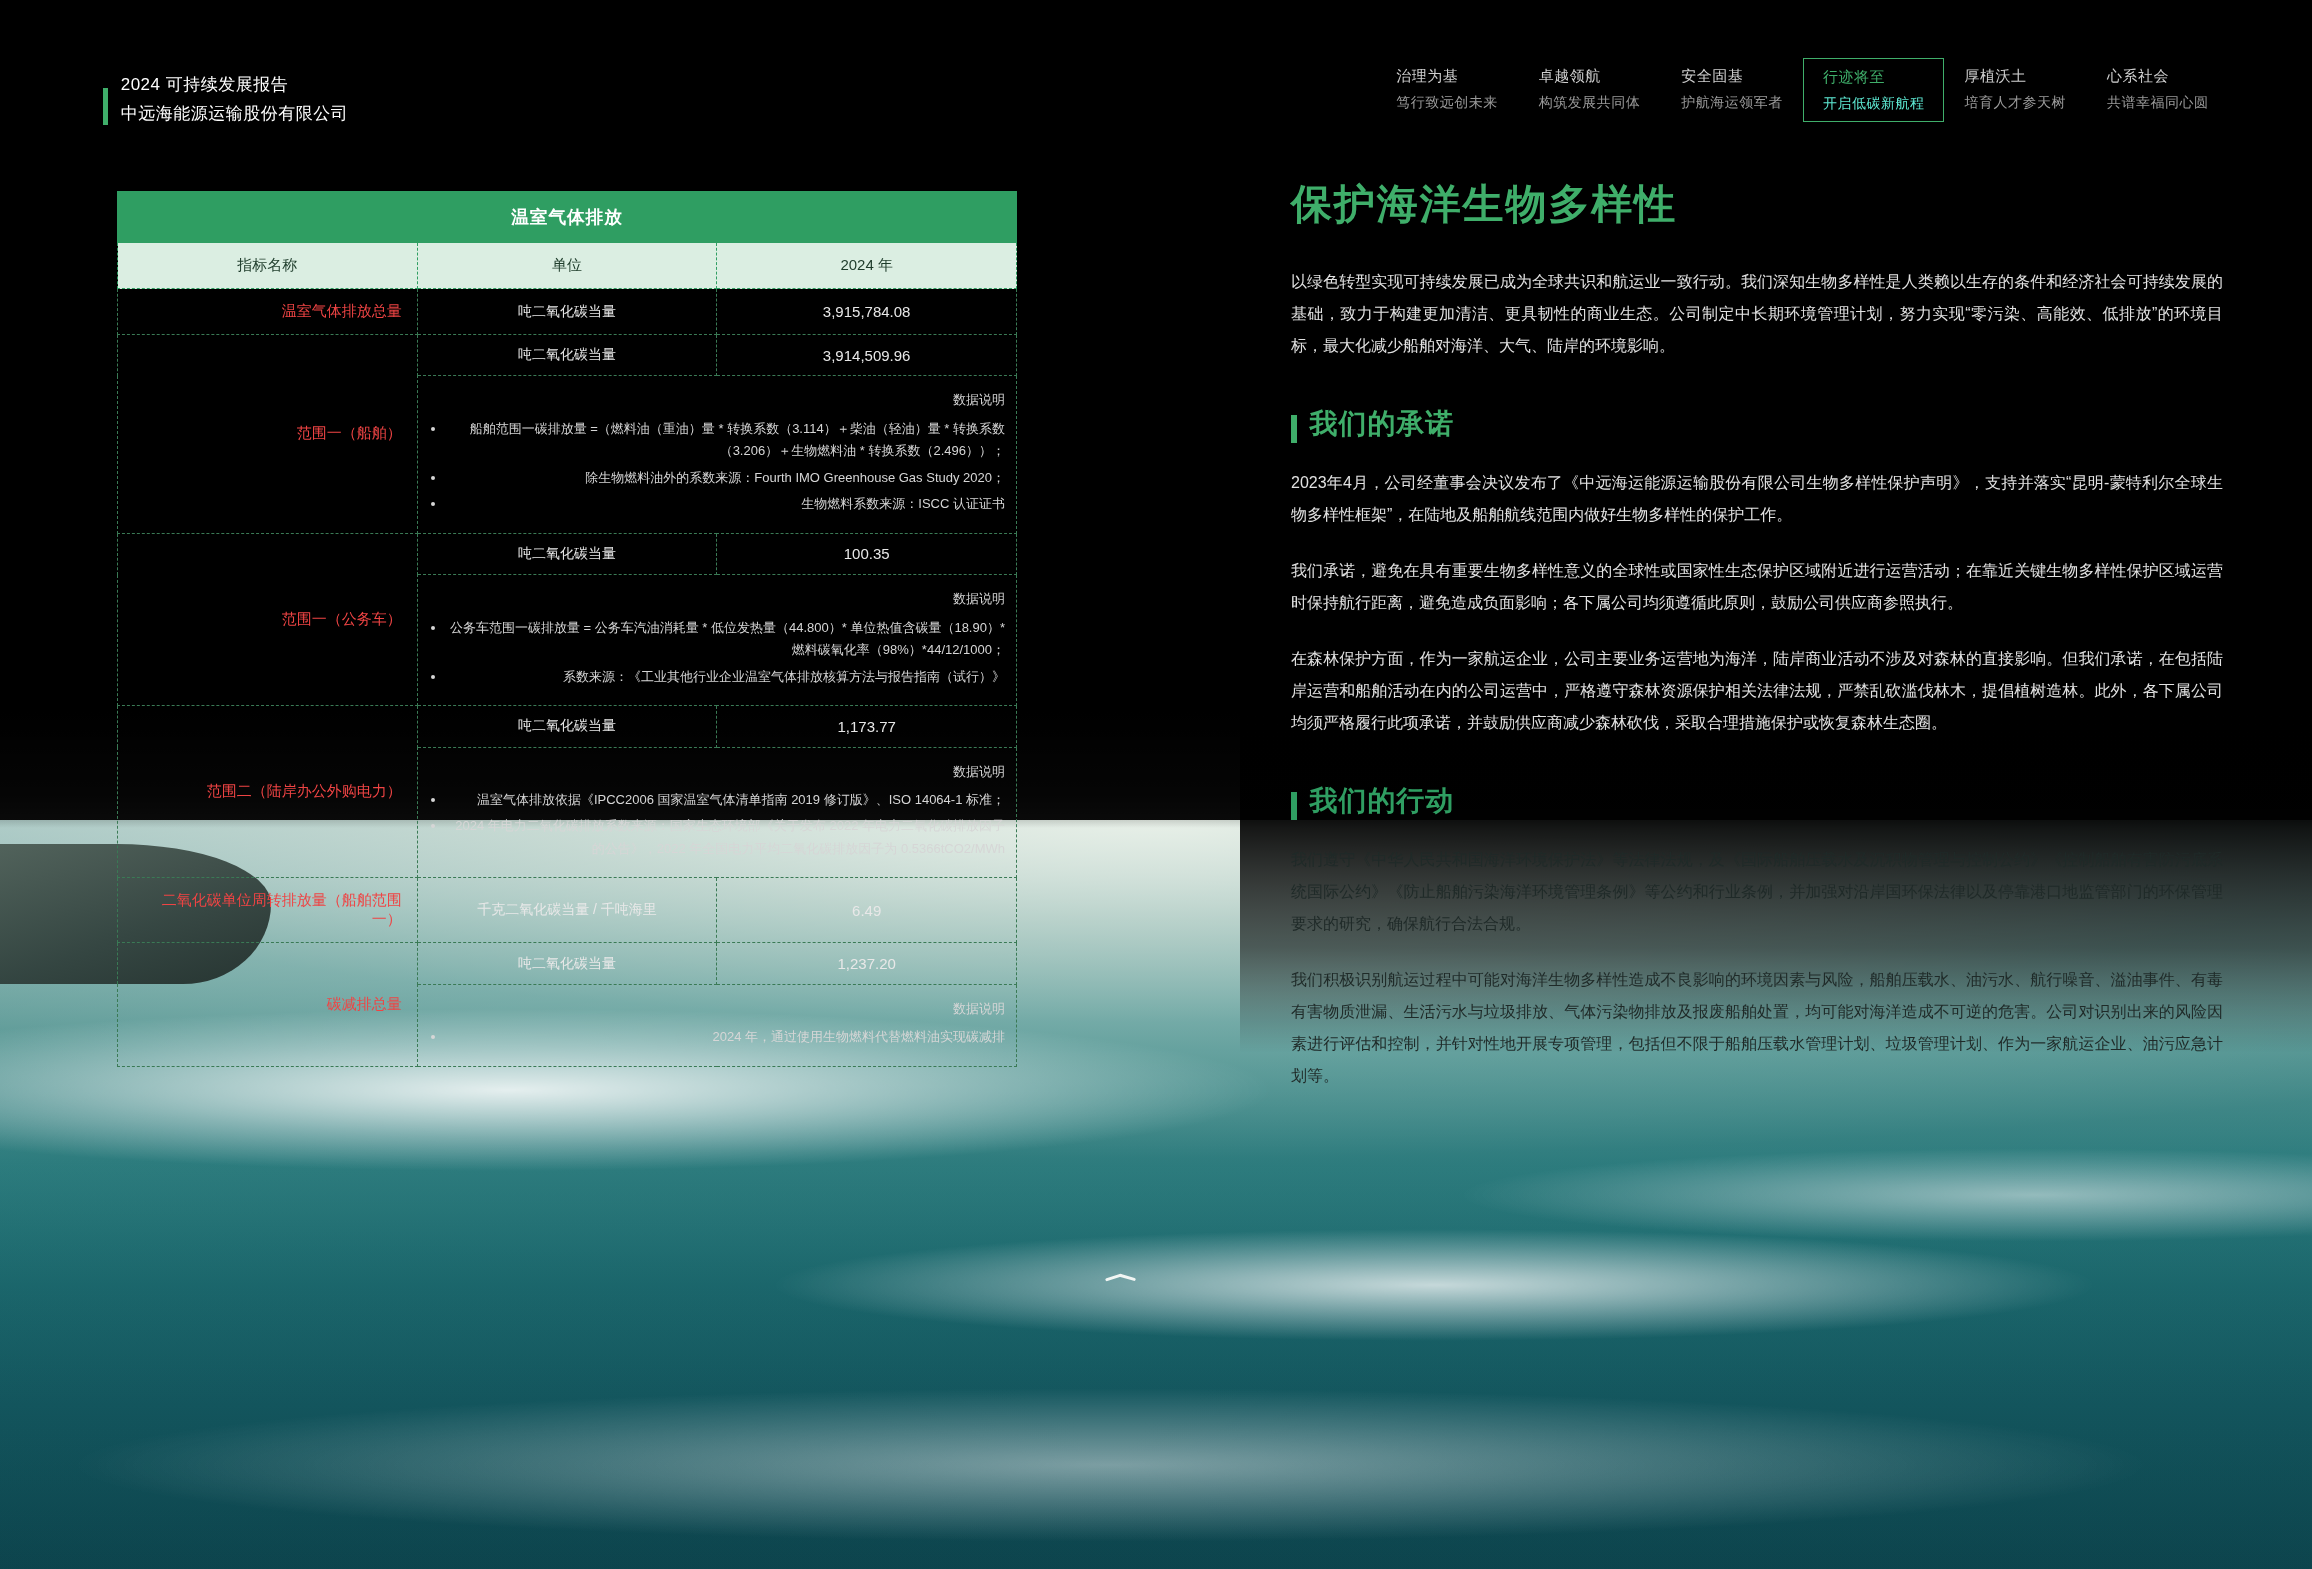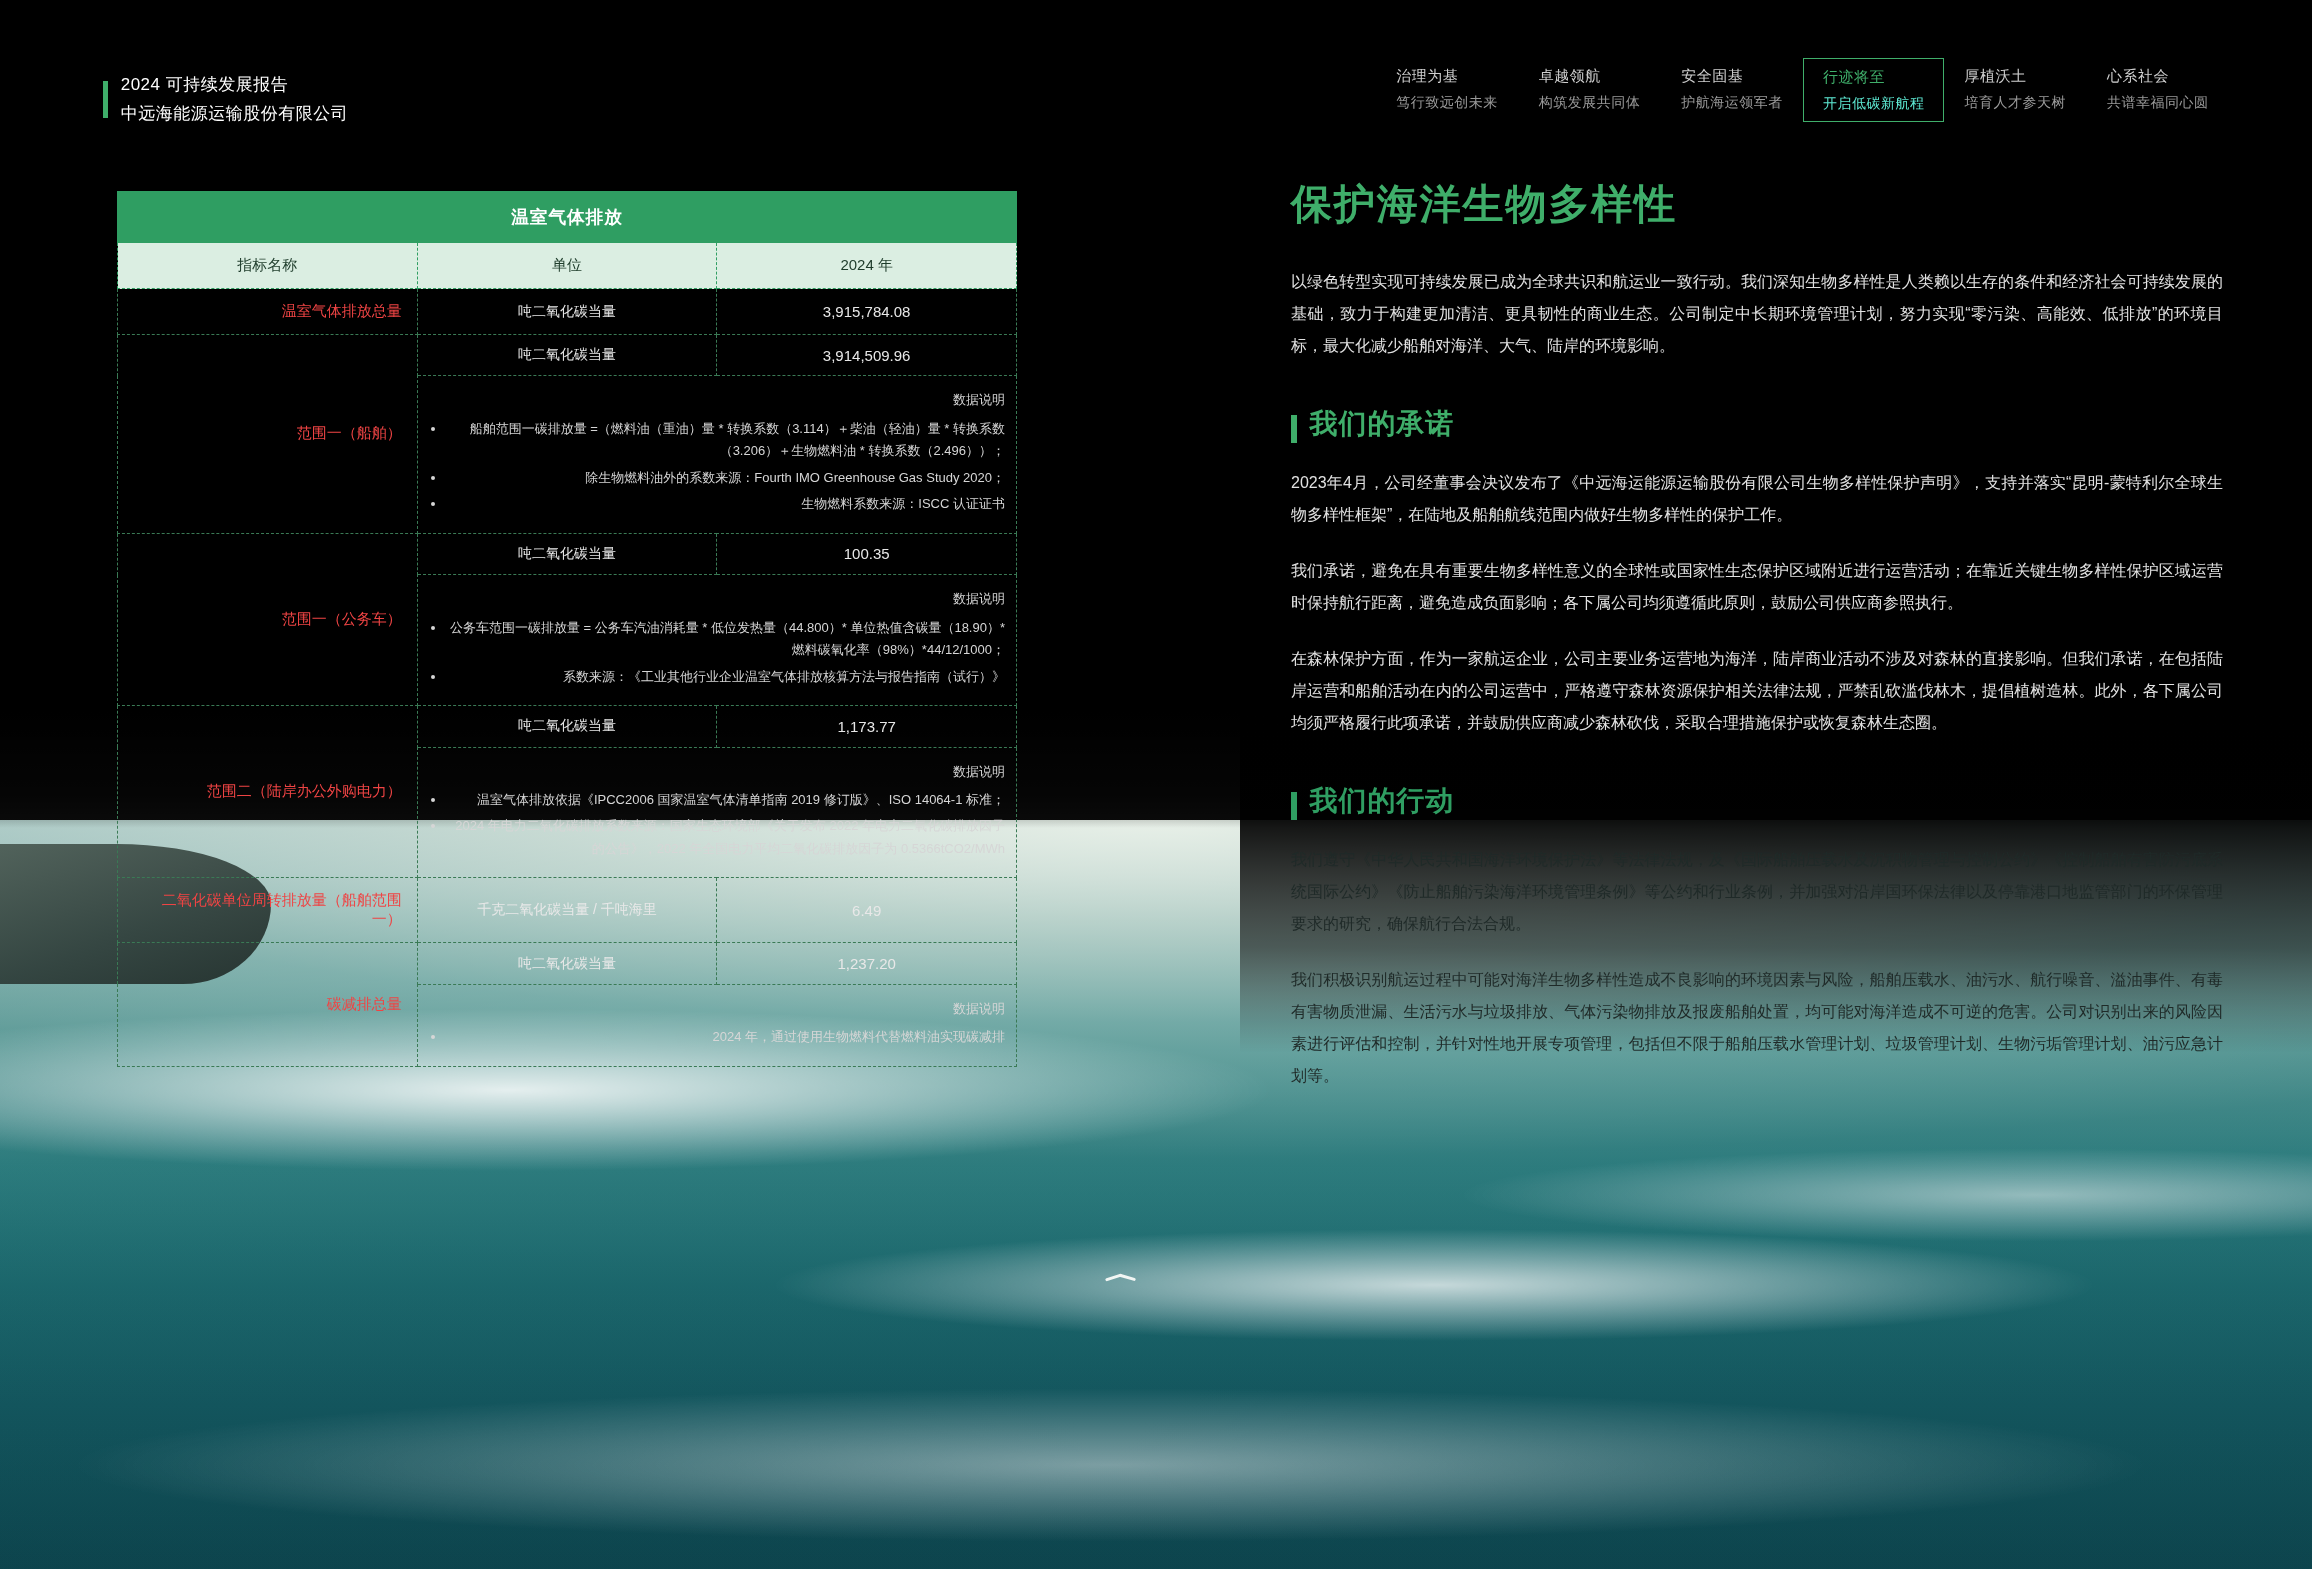--- a/index.html
+++ b/index.html
@@ -27,21 +27,21 @@
   .bird:before,.bird:after{content:"";position:absolute;top:7.5px;width:17px;height:2.8px;background:#f2f6f4;border-radius:1.9px;}
   .bird:before{left:0;transform:rotate(-18deg);}
   .bird:after{left:14px;transform:rotate(16deg);}
 
   
   .topdark{position:absolute;left:0;top:0;width:2313px;height:828px;background:linear-gradient(180deg,#000 0%,#000 86%,rgba(0,0,0,.55) 96%,rgba(0,0,0,0) 100%);}
   .rightfade{position:absolute;left:1240px;top:0;width:1073px;height:1053px;background:linear-gradient(180deg,#000 0%,#000 66%,rgba(0,0,0,.92) 78%,rgba(0,0,0,.55) 90%,rgba(0,0,0,0) 100%);}
 
   
   .header{position:absolute;left:0;top:0;width:2313px;height:140px;}
-  .brand{position:absolute;left:103px;top:73px;display:flex;align-items:center;gap:13px;}
+  .brand{position:absolute;left:103px;top:73px;display:flex;align-items:flex-end;gap:13px;}
   .brand .bar{width:4.7px;height:37px;background:#3fae6a;margin-top:1.9px;}
   .brand .lines{display:flex;flex-direction:column;gap:5.6px;}
   .brand .l1{font-size:17px;letter-spacing:0.5px;color:#fff;}
   .brand .l2{font-size:17px;letter-spacing:0.5px;color:#fff;}
 
   .nav{position:absolute;right:84px;top:58px;display:flex;align-items:flex-start;gap:0;}
   .nav-item{padding:9.3px 20.5px;display:flex;flex-direction:column;gap:7.5px;line-height:1.25;}
   .nav-item .t1{font-size:15px;color:#cfcfcf;letter-spacing:0.5px;}
   .nav-item .t2{font-size:14px;color:#9a9a9a;letter-spacing:0.5px;}
   .nav-item.active{border:0.9px solid #3fae6a;padding:9.3px 18.6px;}
@@ -212,18 +212,18 @@
     <p class="art-p">2023年4月，公司经董事会决议发布了《中远海运能源运输股份有限公司生物多样性保护声明》，支持并落实“昆明-蒙特利尔全球生物多样性框架”，在陆地及船舶航线范围内做好生物多样性的保护工作。</p>
     <p class="art-p">我们承诺，避免在具有重要生物多样性意义的全球性或国家性生态保护区域附近进行运营活动；在靠近关键生物多样性保护区域运营时保持航行距离，避免造成负面影响；各下属公司均须遵循此原则，鼓励公司供应商参照执行。</p>
     <p class="art-p">在森林保护方面，作为一家航运企业，公司主要业务运营地为海洋，陆岸商业活动不涉及对森林的直接影响。但我们承诺，在包括陆岸运营和船舶活动在内的公司运营中，严格遵守森林资源保护相关法律法规，严禁乱砍滥伐林木，提倡植树造林。此外，各下属公司均须严格履行此项承诺，并鼓励供应商减少森林砍伐，采取合理措施保护或恢复森林生态圈。</p>
 
     <div class="sec2">
       <div class="sec-head">
         <span class="bar"></span>
         <span class="tx">我们的行动</span>
       </div>
       <p class="art-p">我们遵守《中华人民共和国海洋环境保护法》等法律法规，及《国际船舶压载水及沉积物管理与控制公约》《控制船舶有害防污底系统国际公约》《防止船舶污染海洋环境管理条例》等公约和行业条例，并加强对沿岸国环保法律以及停靠港口地监管部门的环保管理要求的研究，确保航行合法合规。</p>
-      <p class="art-p">我们积极识别航运过程中可能对海洋生物多样性造成不良影响的环境因素与风险，船舶压载水、油污水、航行噪音、溢油事件、有毒有害物质泄漏、生活污水与垃圾排放、气体污染物排放及报废船舶处置，均可能对海洋造成不可逆的危害。公司对识别出来的风险因素进行评估和控制，并针对性地开展专项管理，包括但不限于船舶压载水管理计划、垃圾管理计划、生物污垢管理计划、油污应急计划等。</p>
+      <p class="art-p">我们积极识别航运过程中可能对海洋生物多样性造成不良影响的环境因素与风险，船舶压载水、油污水、航行噪音、溢油事件、有毒有害物质泄漏、生活污水与垃圾排放、气体污染物排放及报废船舶处置，均可能对海洋造成不可逆的危害。公司对识别出来的风险因素进行评估和控制，并针对性地开展专项管理，包括但不限于船舶压载水管理计划、垃圾管理计划、作为一家航运企业、油污应急计划等。</p>
     </div>
   </div>
 
 </div>
 
 
 </body></html>

